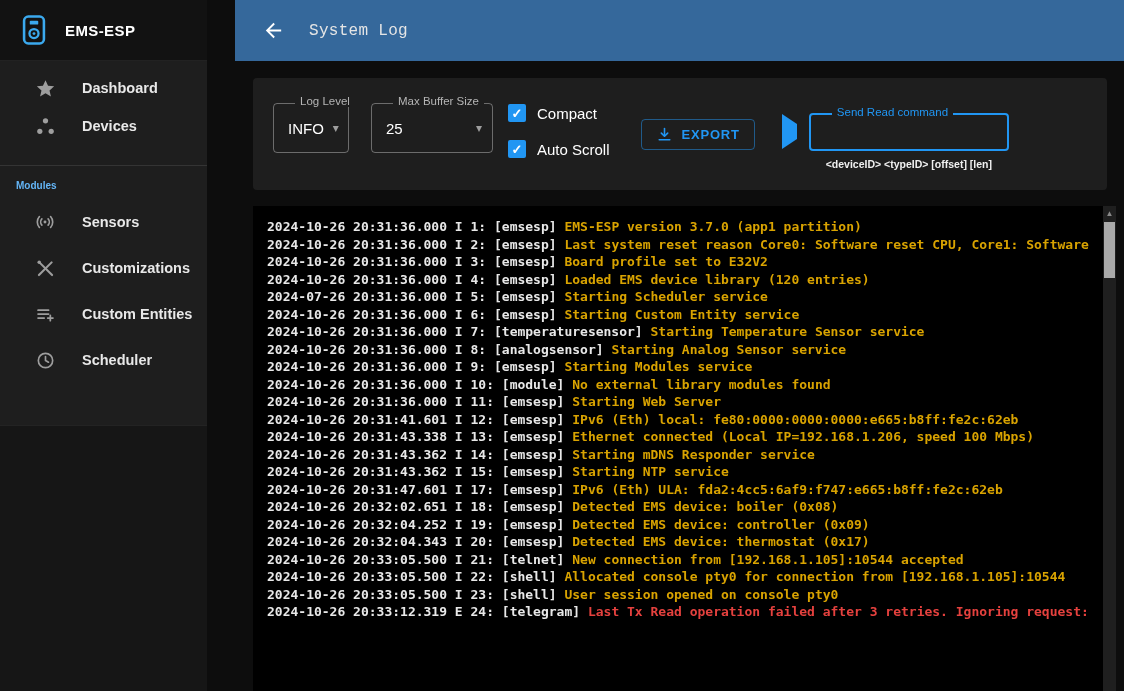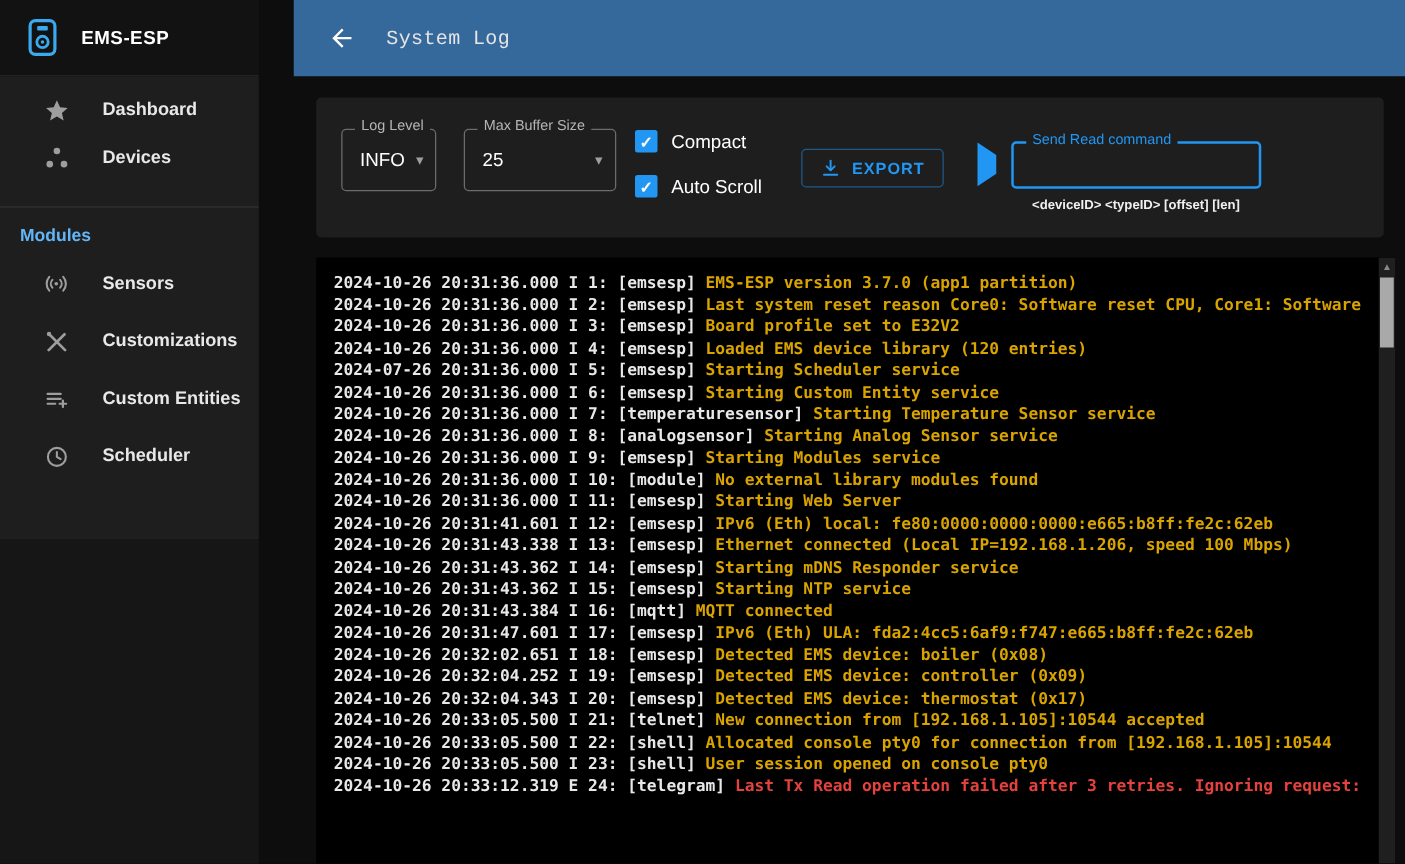--- a/index.html
+++ b/index.html
@@ -9,36 +9,36 @@
   
   .sidebar { width:207px; flex:0 0 207px; background:#161616; display:flex; flex-direction:column; }
   .sidebar-header { height:61px; flex:0 0 61px; background:#121212; display:flex; align-items:center; gap:14px; padding-left:17px; border-bottom:1px solid rgba(255,255,255,0.07); }
   .logo { width:34px; height:34px; }
   .sidebar-title { color:#fff; font-size:15px; font-weight:bold; letter-spacing:0.4px; }
   .nav-main { background:#1e1e1e; padding:8px 0 20px; }
   .nav-item { height:38px; display:flex; align-items:center; padding-left:33px; gap:25px; cursor:pointer; }
   .nav-icon { width:24px; height:24px; display:flex; align-items:center; justify-content:center; }
   .nav-label { color:#e8e8e8; font-size:14.5px; font-weight:600; }
   .modules-block { background:#1e1e1e; border-top:1px solid rgba(255,255,255,0.1); padding:14px 0 42px; }
-  .modules-header { color:var(--modules-header,#64b5f6); font-weight:bold; font-size:14px; padding:0 0 8px 16px; }
+  .modules-header { color:var(--modules-header,#64b5f6); font-weight:bold; font-size:10px; padding:0 0 8px 16px; }
   .modules-block .nav-item { height:46px; }
   .sidebar-filler { flex:1; background:#161616; border-top:1px solid rgba(255,255,255,0.06); }
 
   
   .main { flex:1; display:flex; flex-direction:column; min-width:0; }
   .appbar { height:61px; flex:0 0 61px; background:var(--appbar,#35689b); display:flex; align-items:center; padding:0 16px 0 25px; gap:23px; }
   .back-button { width:26px; height:26px; background:none; border:none; cursor:pointer; display:flex; align-items:center; justify-content:center; }
   .appbar-title { color:#e5e5e5; font-size:16px; font-weight:500; letter-spacing:0.3px;font-family:Liberation Mono, monospace; }
 
   .content { flex:1; min-height:0; padding:17px 8px 0 18px; display:flex; flex-direction:column; }
 
   
   .controls-card { background:#1e1e1e; border-radius:4px; height:112px; flex:0 0 112px; margin-right:9px; display:flex; align-items:flex-start; padding-left:20px; }
   .mui-select { position:relative; border:1px solid rgba(255,255,255,0.35); border-radius:4px; height:50px; margin-top:25px; display:flex; align-items:center; padding:0 10px 0 14px; cursor:pointer; }
-  .floating-label { position:absolute; top:-9px; left:10px; background:#1e1e1e; padding:0 5px; font-size:11.5px; color:#b5b5b5; white-space:nowrap; }
+  .floating-label { position:absolute; top:-9px; left:21px; background:#1e1e1e; padding:0 5px; font-size:11.5px; color:#b5b5b5; white-space:nowrap; }
   .select-value { color:#fff; font-size:15px; }
   .caret { color:#9e9e9e; font-size:12px; margin-left:auto; padding-left:9px; }
   .select-loglevel { width:76px; }
   .select-buffer { width:122px; margin-left:22px; }
 
   .checkbox-group { margin-left:15px; margin-top:26px; display:flex; flex-direction:column; gap:18px; }
   .checkbox-row { display:flex; align-items:center; gap:11px; cursor:pointer; }
   .checkbox-box { width:18px; height:18px; border-radius:2px; background:var(--accent,#2196f3); color:#fff; font-size:13px; font-weight:bold; display:flex; align-items:center; justify-content:center; line-height:1; }
   .checkbox-label { color:#fff; font-size:15px; }
 
@@ -244,21 +244,20 @@
   <div class="log-line"><span class="log-prefix">2024-10-26 20:31:36.000 I 11: [emsesp] </span><span class="log-msg info">Starting Web Server</span></div>
 
   <div class="log-line"><span class="log-prefix">2024-10-26 20:31:41.601 I 12: [emsesp] </span><span class="log-msg info">IPv6 (Eth) local: fe80:0000:0000:0000:e665:b8ff:fe2c:62eb</span></div>
 
   <div class="log-line"><span class="log-prefix">2024-10-26 20:31:43.338 I 13: [emsesp] </span><span class="log-msg info">Ethernet connected (Local IP=192.168.1.206, speed 100 Mbps)</span></div>
 
   <div class="log-line"><span class="log-prefix">2024-10-26 20:31:43.362 I 14: [emsesp] </span><span class="log-msg info">Starting mDNS Responder service</span></div>
 
   <div class="log-line"><span class="log-prefix">2024-10-26 20:31:43.362 I 15: [emsesp] </span><span class="log-msg info">Starting NTP service</span></div>
 
-  <div class="log-line"><span class="log-prefix">2024-10-26 20:31:43.384 I 16: [mqtt] </span><span class="log-msg info">MQTT connected</span></div>
 
   <div class="log-line"><span class="log-prefix">2024-10-26 20:31:47.601 I 17: [emsesp] </span><span class="log-msg info">IPv6 (Eth) ULA: fda2:4cc5:6af9:f747:e665:b8ff:fe2c:62eb</span></div>
 
   <div class="log-line"><span class="log-prefix">2024-10-26 20:32:02.651 I 18: [emsesp] </span><span class="log-msg info">Detected EMS device: boiler (0x08)</span></div>
 
   <div class="log-line"><span class="log-prefix">2024-10-26 20:32:04.252 I 19: [emsesp] </span><span class="log-msg info">Detected EMS device: controller (0x09)</span></div>
 
   <div class="log-line"><span class="log-prefix">2024-10-26 20:32:04.343 I 20: [emsesp] </span><span class="log-msg info">Detected EMS device: thermostat (0x17)</span></div>
 
   <div class="log-line"><span class="log-prefix">2024-10-26 20:33:05.500 I 21: [telnet] </span><span class="log-msg info">New connection from [192.168.1.105]:10544 accepted</span></div>

